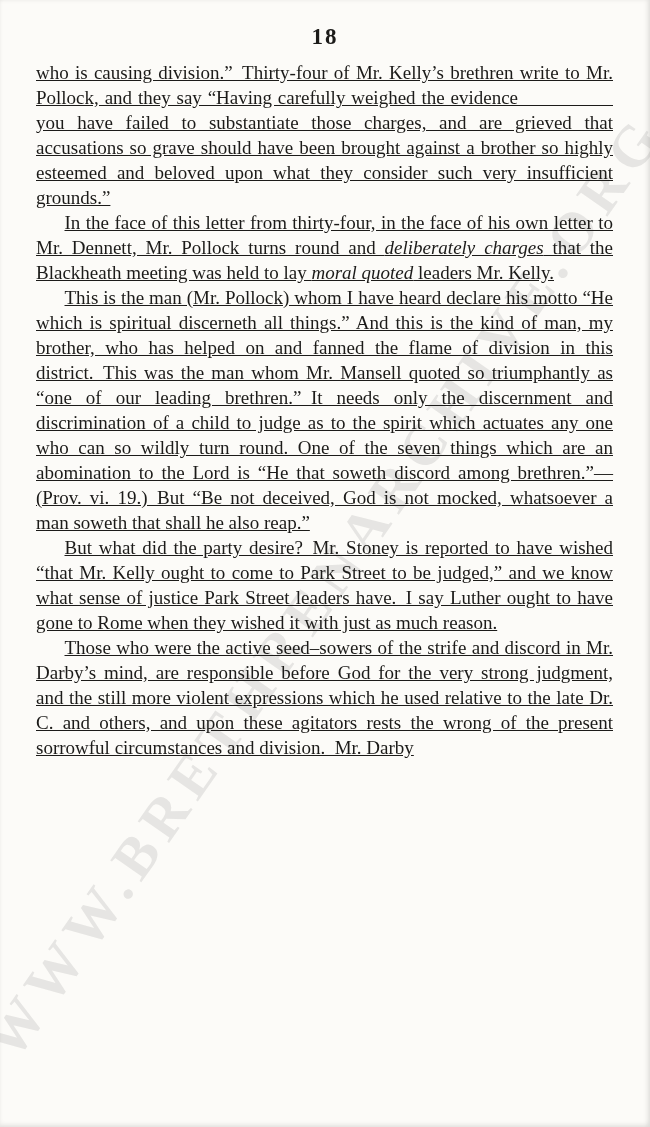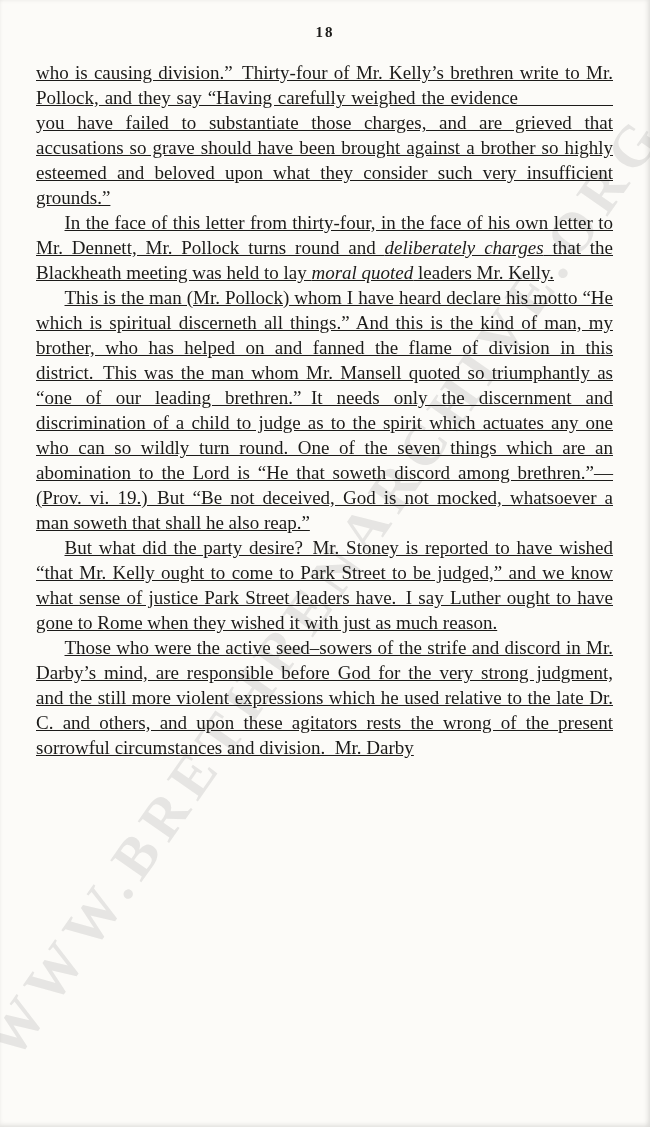--- a/index.html
+++ b/index.html
@@ -31,21 +31,21 @@
     pointer-events: none;
     user-select: none;
     z-index: 1;
   }
   .page-number {
     position: absolute;
     top: 24px;
     left: 0;
     right: 0;
     text-align: center;
-    font-size: 15px;
+    font-size: 23px;
     font-weight: bold;
     letter-spacing: 2px;
     z-index: 2;
   }
   .text-block {
     position: absolute;
     top: 60px;
     left: 36px;
     right: 37px;
     font-size: 19px;

